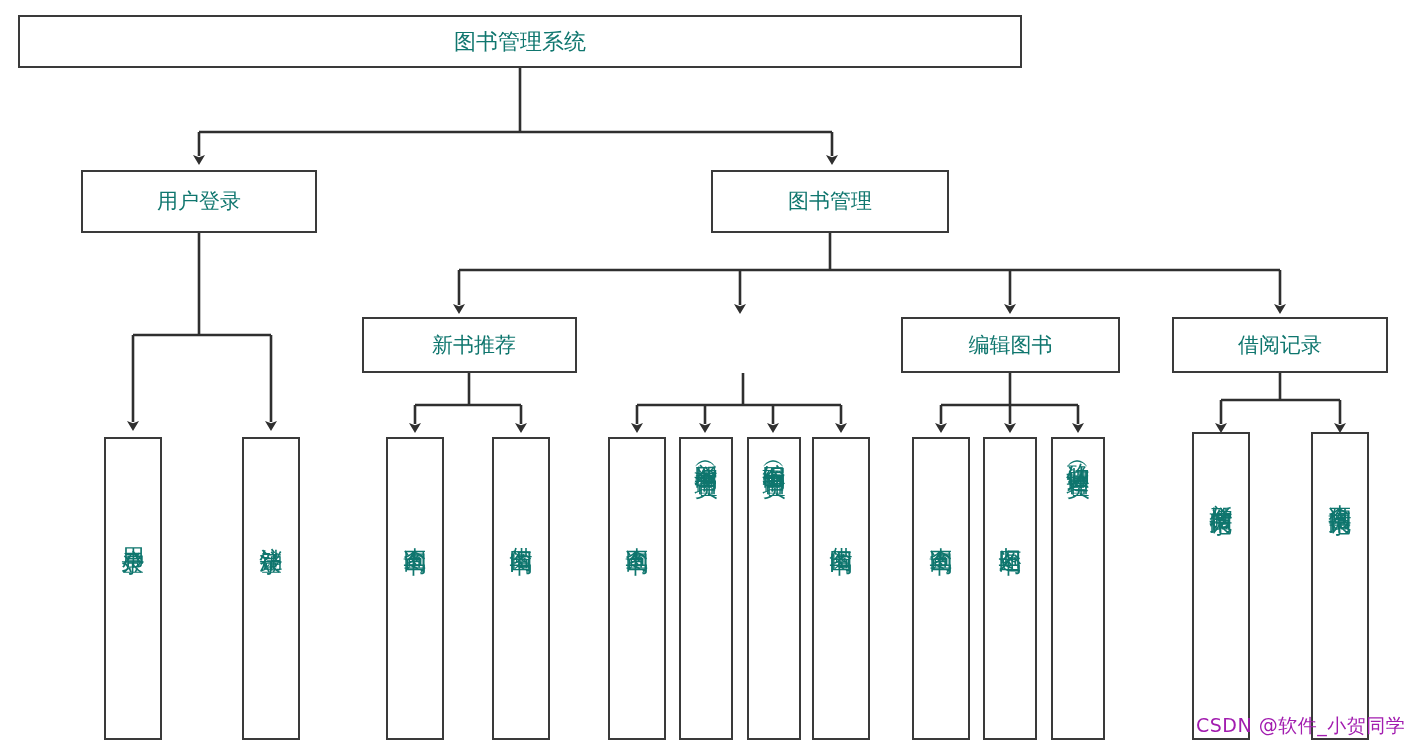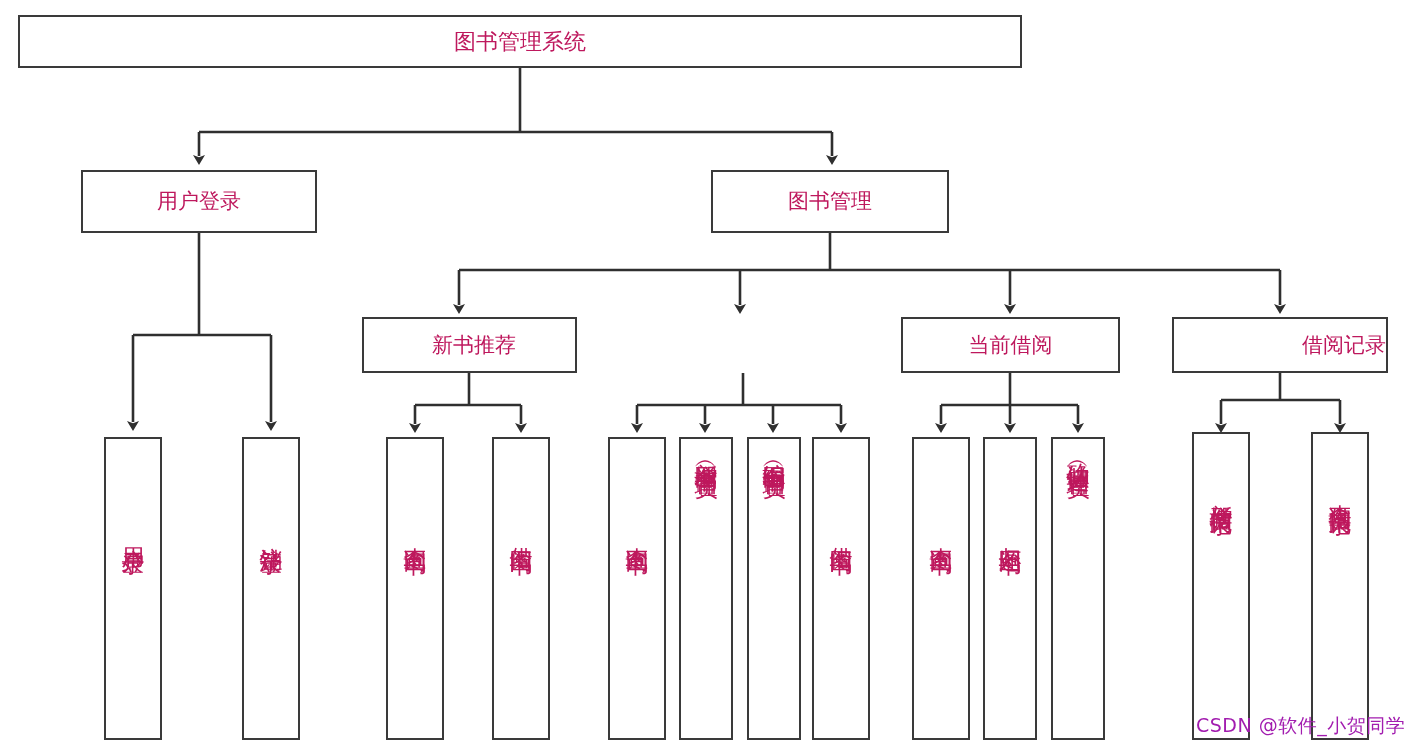--- a/index.html
+++ b/index.html
@@ -24,21 +24,21 @@
     top: 0;
     width: 1405px;
     height: 747px;
     pointer-events: none;
   }
   .node {
     position: absolute;
     box-sizing: border-box;
     border: 2px solid #3a3a3a;
     background: #ffffff;
-    color: #be185d;
+    color: #0f766e;
     display: flex;
     align-items: center;
     justify-content: center;
     text-align: center;
     line-height: 1.18;
   }
   .node.h {
     
     font-size: 21px;
   }
@@ -132,23 +132,23 @@
     <span>用户登录</span>
   </div>
   <div class="node h" style="left:711px; top:170px; width:238px; height:63px;justify-content:center;">
     <span>图书管理</span>
   </div>
 
   <div class="node h" style="left:362px; top:317px; width:215px; height:56px;padding-left:9px;">
     <span>新书推荐</span>
   </div>
   <div class="node h" style="left:901px; top:317px; width:219px; height:56px;">
-    <span>当前借阅</span>
+    <span>编辑图书</span>
   </div>
-  <div class="node h" style="left:1172px; top:317px; width:216px; height:56px;justify-content:flex-end;">
+  <div class="node h" style="left:1172px; top:317px; width:216px; height:56px;">
     <span>借阅记录</span>
   </div>
 
   <div class="node v" style="left:104px; top:437px; width:58px; height:303px; padding-top:90px;">
     <span class="vtext">用户登录</span>
   </div>
   <div class="node v" style="left:242px; top:437px; width:58px; height:303px; padding-top:90px;">
     <span class="vtext">注销登录</span>
   </div>
 

